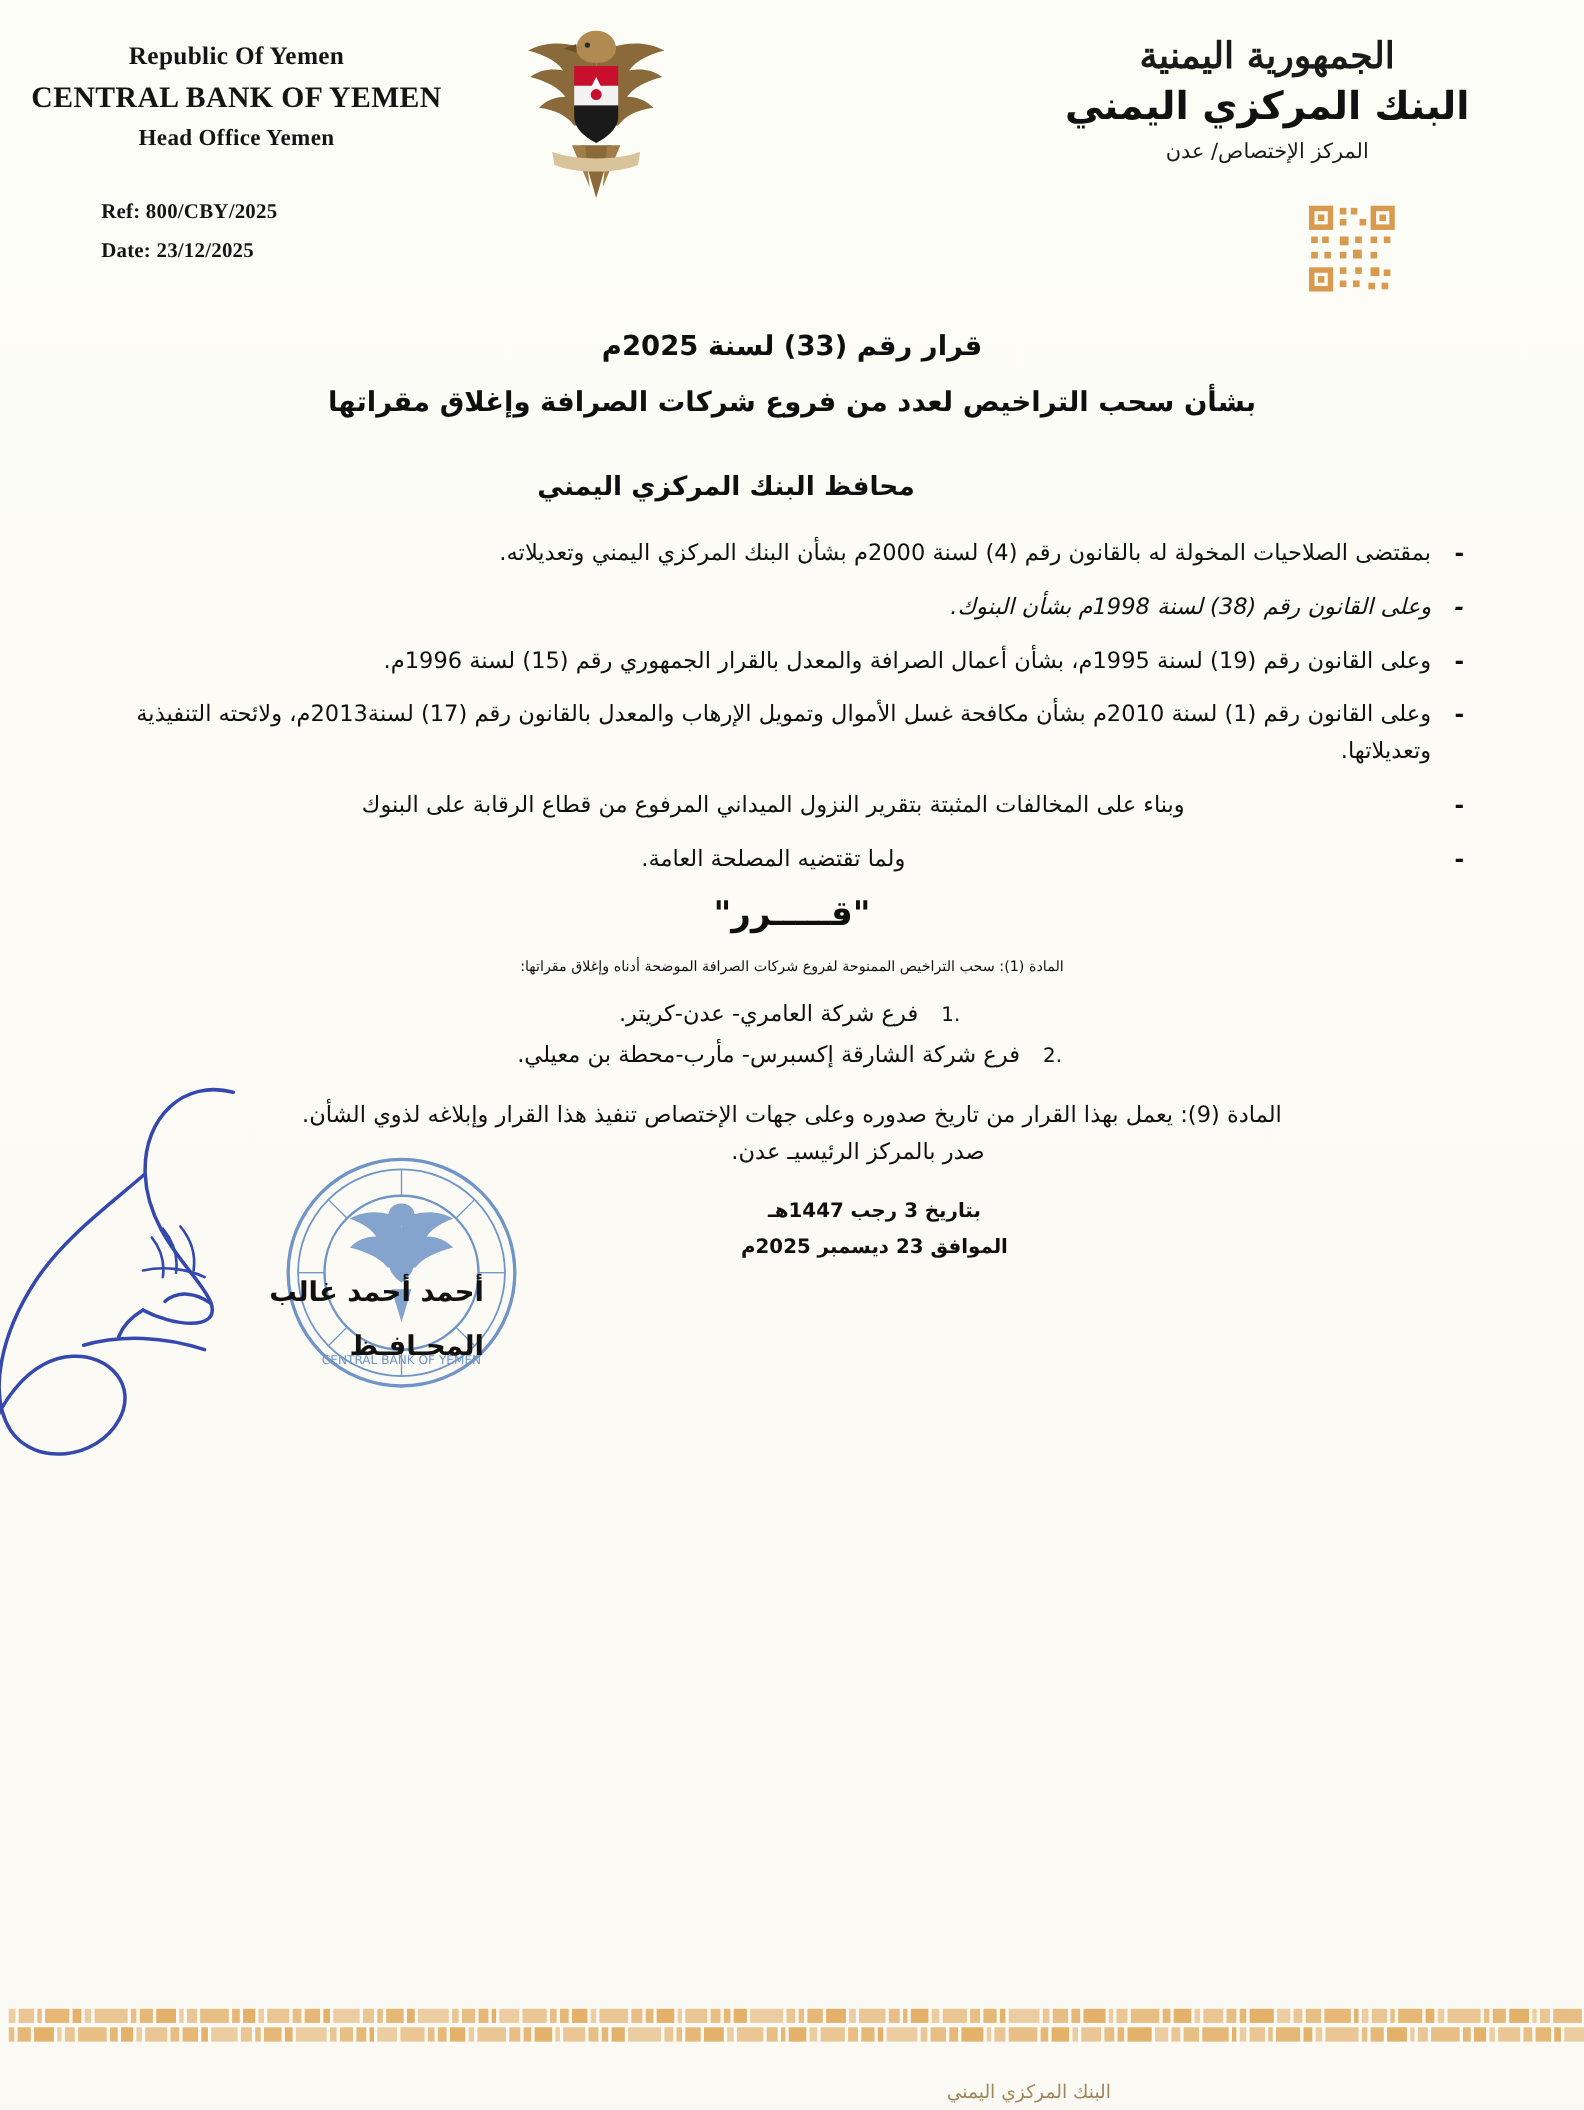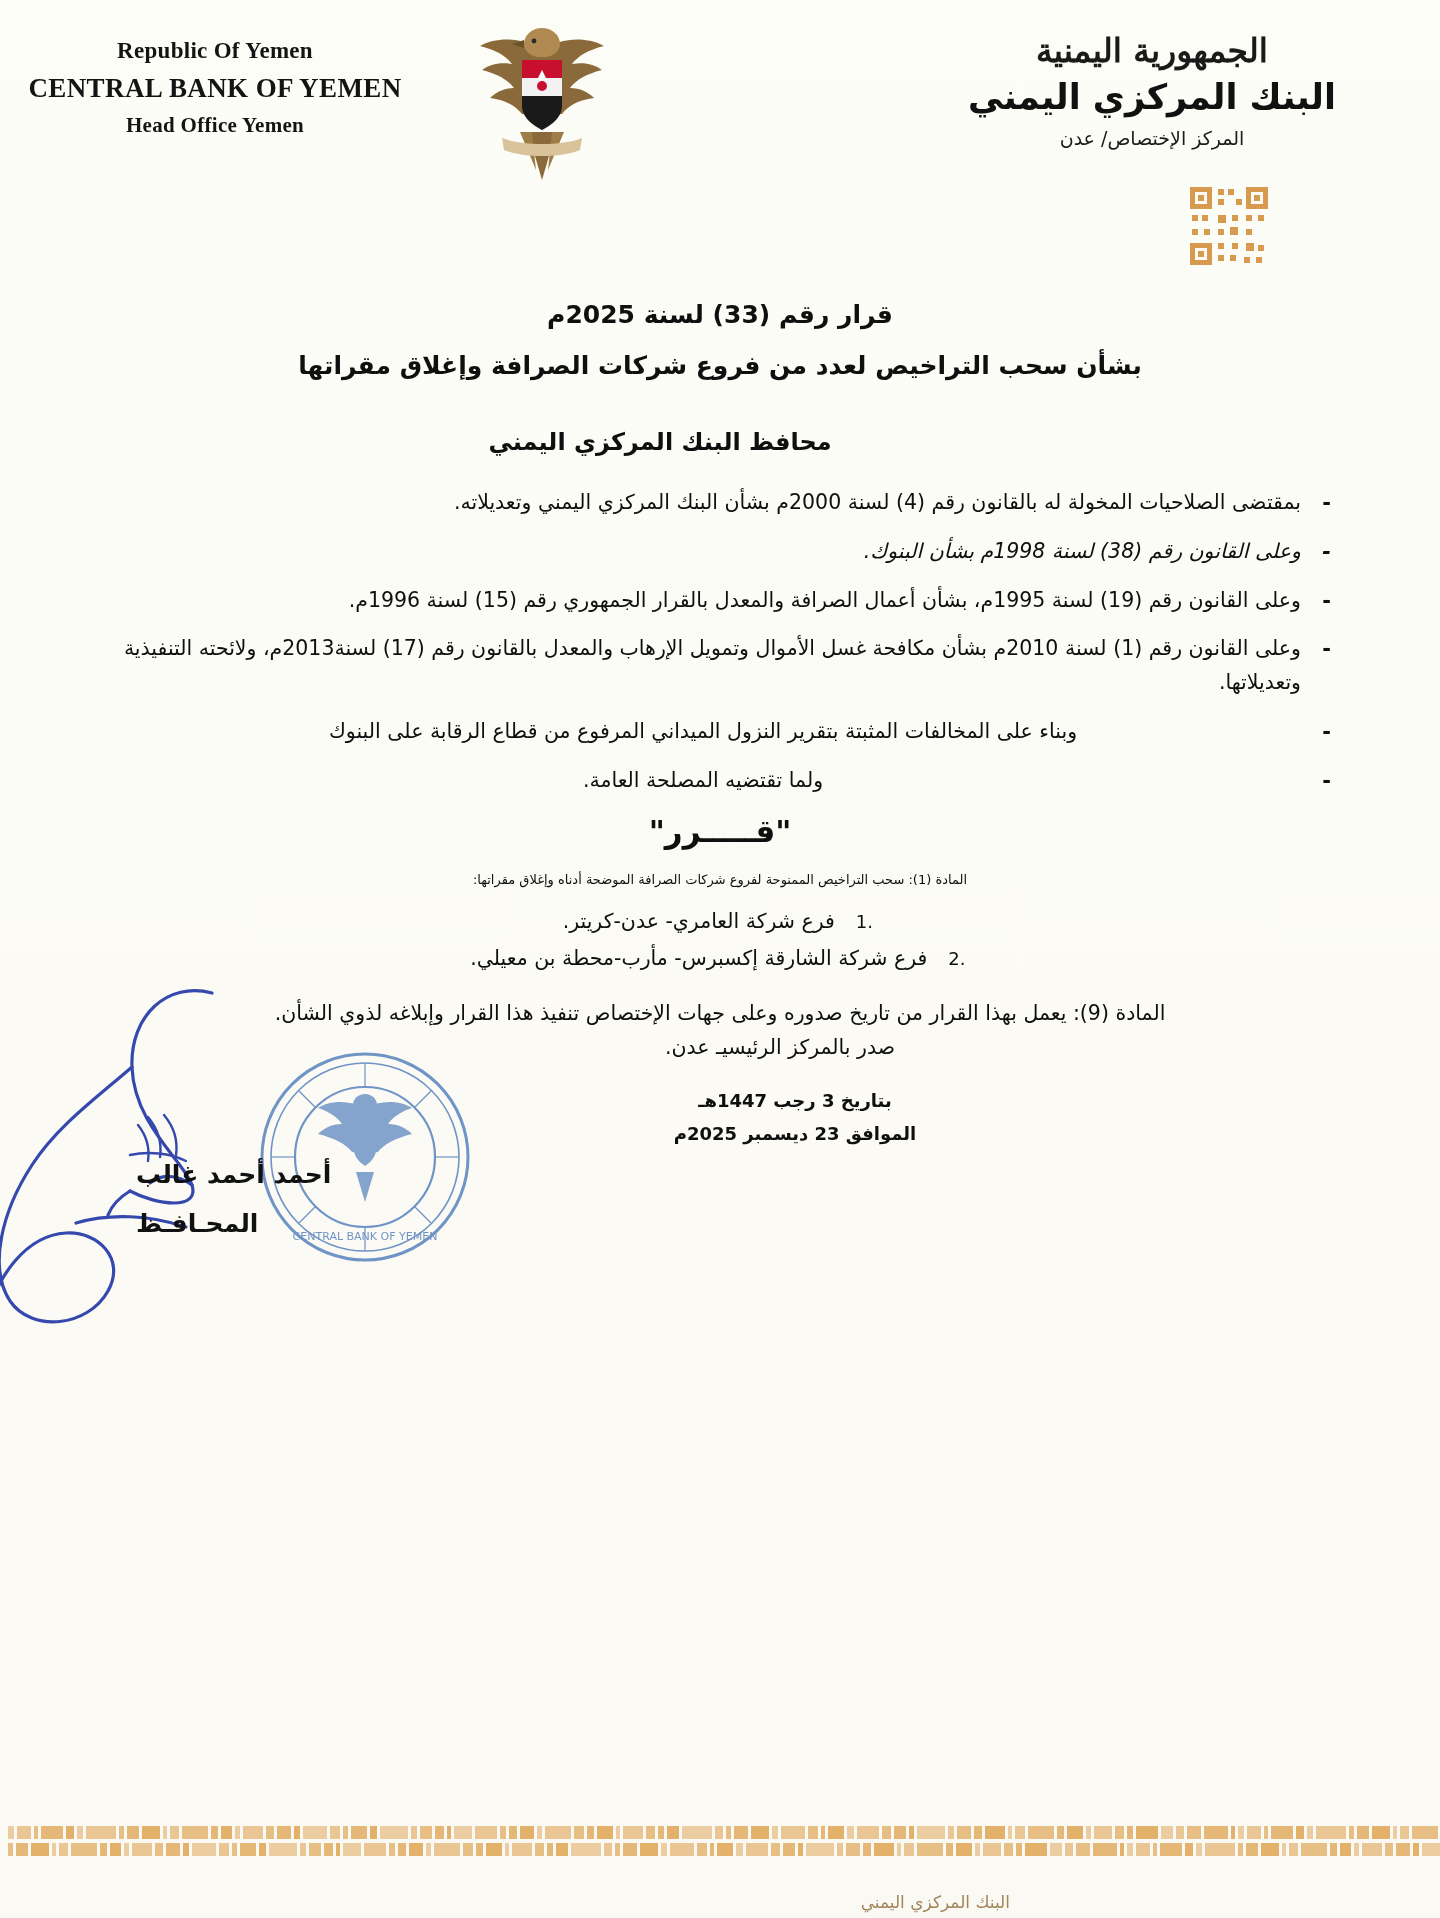--- a/index.html
+++ b/index.html
@@ -228,23 +228,23 @@
     font-size: 18px;
     font-weight: bold;
     line-height: 1.8;
     padding-left: 150px;
   }
 
   
   .signer {
     position: absolute;
     top: 1160px;
-    left: 136px;
+    left: 120px;
     width: 320px;
-    text-align: left;
+    text-align: right;
     direction: rtl;
     font-family: "DejaVu Sans", sans-serif;
   }
   .signer .name {
     font-size: 25px;
     font-weight: bold;
     letter-spacing: 1px;
     color: #111;
   }
   .signer .role {
@@ -311,20 +311,24 @@
 <div class="page">
 
   <div class="header">
 
     <div class="hdr-left">
       <div class="l1">Republic Of Yemen</div>
       <div class="l2">CENTRAL BANK OF YEMEN</div>
       <div class="l3">Head Office Yemen</div>
     </div>
 
+    <div class="hdr-meta">
+      <div>Ref: 800/CBY/2025</div>
+      <div>Date: 23/12/2025</div>
+    </div>
 
     <div class="emblem">
       <svg width="160" height="165" viewBox="0 0 160 165" xmlns="http://www.w3.org/2000/svg">
 
         <path d="M80 30 C62 18 36 16 18 26 C34 30 44 36 50 44 C38 42 28 44 20 50 C36 54 46 60 52 68 C42 68 34 72 28 78 C44 80 54 86 60 94 L80 96 Z" fill="#8a6a3a"></path>
         <path d="M80 30 C98 18 124 16 142 26 C126 30 116 36 110 44 C122 42 132 44 140 50 C124 54 114 60 108 68 C118 68 126 72 132 78 C116 80 106 86 100 94 L80 96 Z" fill="#8a6a3a"></path>
 
         <path d="M80 8 C70 8 62 15 62 24 C62 31 68 36 76 37 L80 37 L84 37 C92 36 98 31 98 24 C98 15 90 8 80 8 Z" fill="#b08a50"></path>
         <path d="M62 20 L50 24 L62 28 Z" fill="#6b5128"></path>
         <circle cx="72" cy="21" r="2.4" fill="#2b2b2b"></circle>

